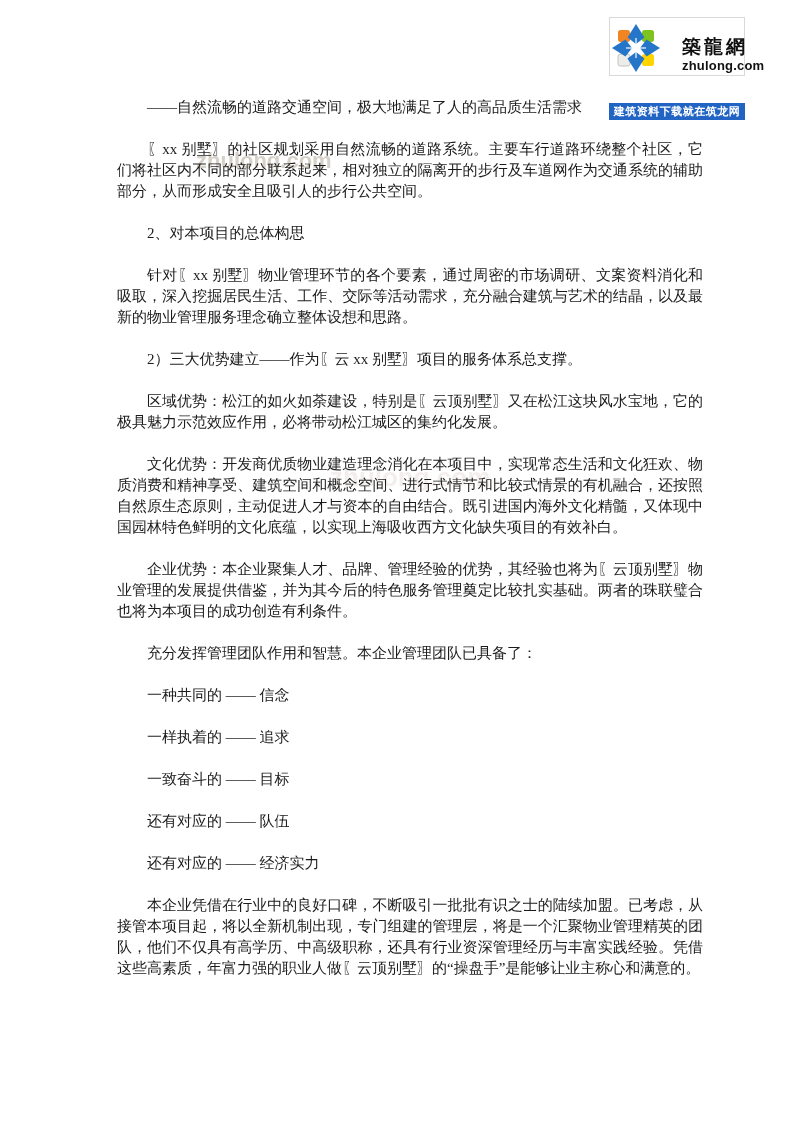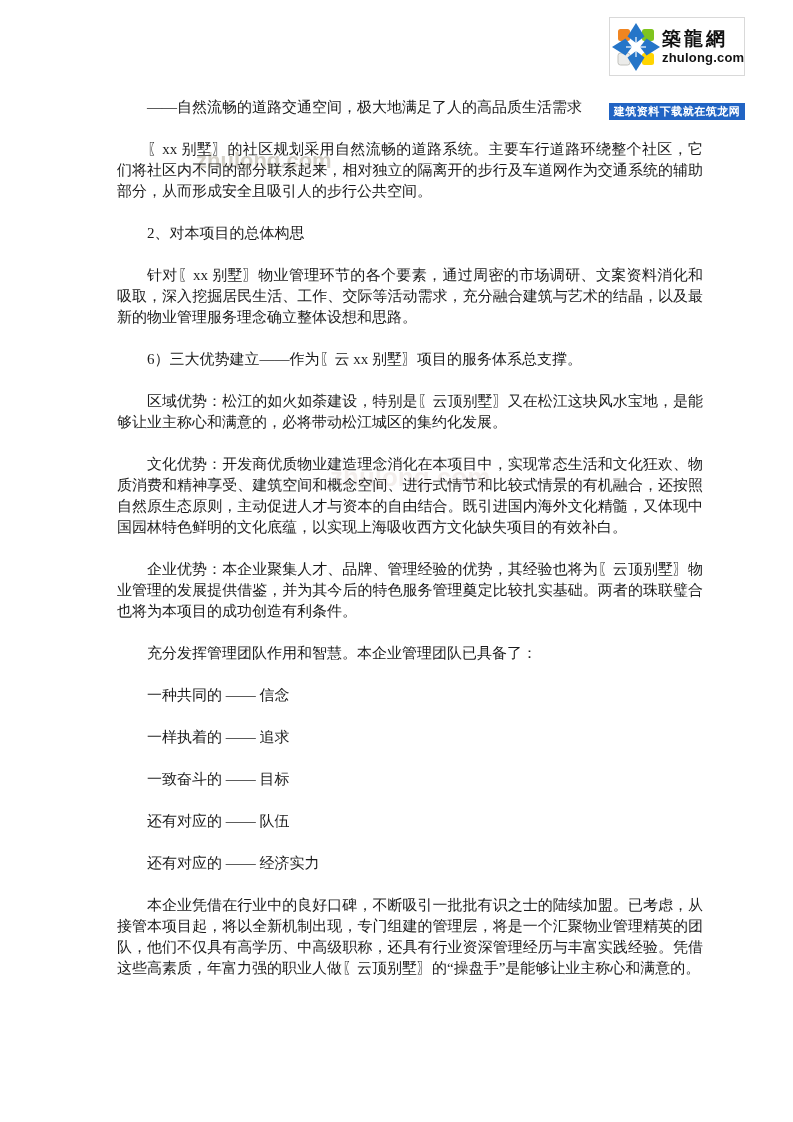--- a/index.html
+++ b/index.html
@@ -27,22 +27,23 @@
     top: 17px;
     width: 136px;
   }
   .logo-box {
     box-sizing: border-box;
     width: 136px;
     height: 59px;
     background: #ffffff;
     border: 1px solid #d9d9d9;
     display: flex;
-    align-items: center;
+    align-items: flex-end;
     padding: 3px 2px;
+    gap: 20px;
   }
   .logo-icon {
     width: 48px;
     height: 48px;
     flex: 0 0 auto;
   }
   .logo-text {
     margin-left: 2px;
     line-height: 1;
   }
@@ -144,22 +145,22 @@
   </div>
 
   <div class="watermark wm-1">zhulong.com</div>
   <div class="watermark wm-2">zhulong.com</div>
 
   <div class="doc-content">
     <p>——自然流畅的道路交通空间，极大地满足了人的高品质生活需求</p>
     <p>〖xx 别墅〗的社区规划采用自然流畅的道路系统。主要车行道路环绕整个社区，它们将社区内不同的部分联系起来，相对独立的隔离开的步行及车道网作为交通系统的辅助部分，从而形成安全且吸引人的步行公共空间。</p>
     <p>2、对本项目的总体构思</p>
     <p>针对〖xx 别墅〗物业管理环节的各个要素，通过周密的市场调研、文案资料消化和吸取，深入挖掘居民生活、工作、交际等活动需求，充分融合建筑与艺术的结晶，以及最新的物业管理服务理念确立整体设想和思路。</p>
-    <p>6）三大优势建立——作为〖云 xx 别墅〗项目的服务体系总支撑。</p>
-    <p>区域优势：松江的如火如荼建设，特别是〖云顶别墅〗又在松江这块风水宝地，是能够让业主称心和满意的，必将带动松江城区的集约化发展。</p>
+    <p>2）三大优势建立——作为〖云 xx 别墅〗项目的服务体系总支撑。</p>
+    <p>区域优势：松江的如火如荼建设，特别是〖云顶别墅〗又在松江这块风水宝地，它的极具魅力示范效应作用，必将带动松江城区的集约化发展。</p>
     <p>文化优势：开发商优质物业建造理念消化在本项目中，实现常态生活和文化狂欢、物质消费和精神享受、建筑空间和概念空间、进行式情节和比较式情景的有机融合，还按照自然原生态原则，主动促进人才与资本的自由结合。既引进国内海外文化精髓，又体现中国园林特色鲜明的文化底蕴，以实现上海吸收西方文化缺失项目的有效补白。</p>
     <p>企业优势：本企业聚集人才、品牌、管理经验的优势，其经验也将为〖云顶别墅〗物业管理的发展提供借鉴，并为其今后的特色服务管理奠定比较扎实基础。两者的珠联璧合也将为本项目的成功创造有利条件。</p>
     <p>充分发挥管理团队作用和智慧。本企业管理团队已具备了：</p>
     <p>一种共同的 —— 信念</p>
     <p>一样执着的 —— 追求</p>
     <p>一致奋斗的 —— 目标</p>
     <p>还有对应的 —— 队伍</p>
     <p>还有对应的 —— 经济实力</p>
     <p>本企业凭借在行业中的良好口碑，不断吸引一批批有识之士的陆续加盟。已考虑，从接管本项目起，将以全新机制出现，专门组建的管理层，将是一个汇聚物业管理精英的团队，他们不仅具有高学历、中高级职称，还具有行业资深管理经历与丰富实践经验。凭借这些高素质，年富力强的职业人做〖云顶别墅〗的“操盘手”是能够让业主称心和满意的。</p>
   </div>

